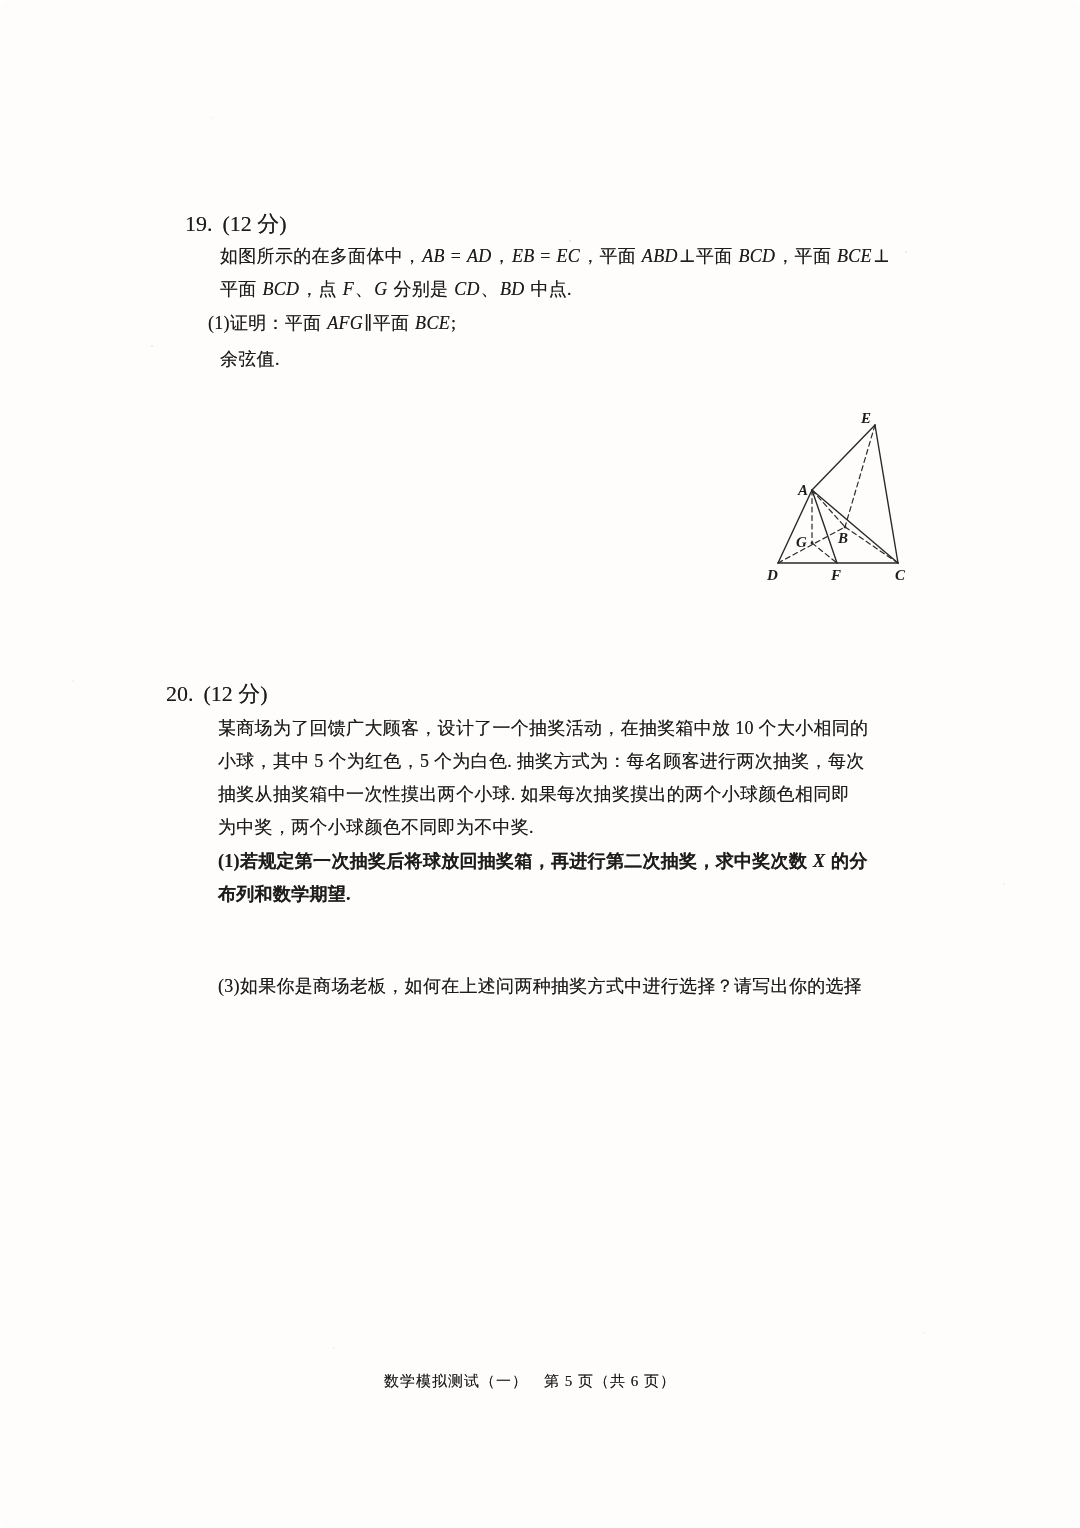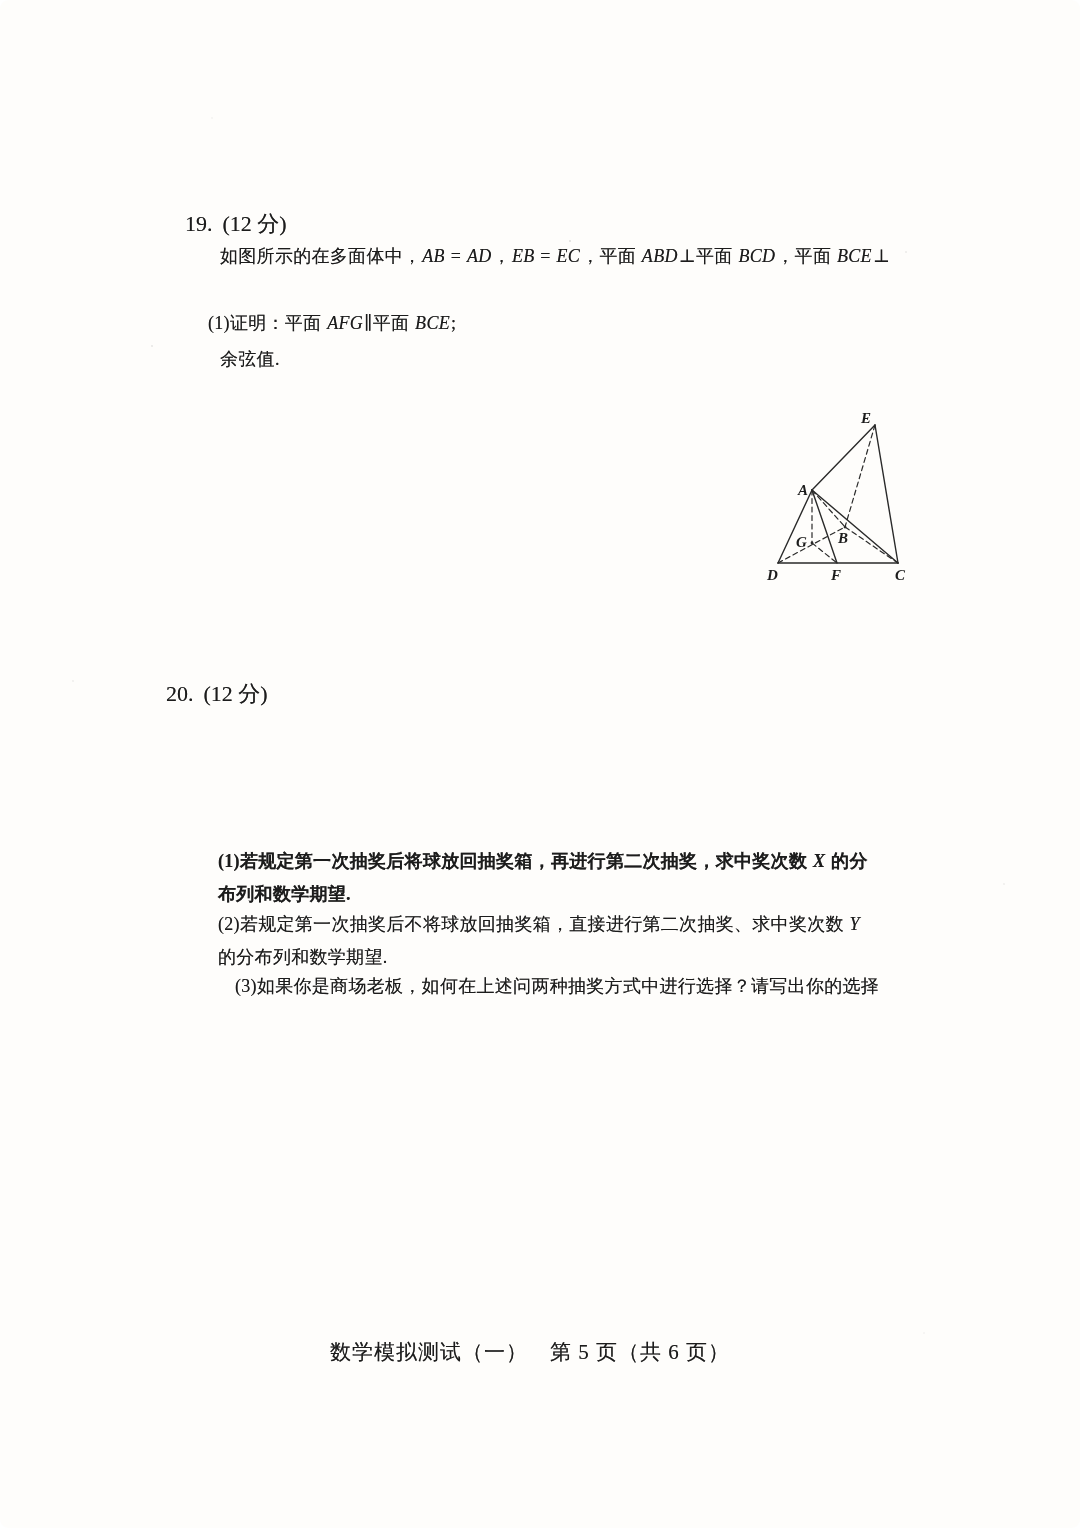--- a/index.html
+++ b/index.html
@@ -26,35 +26,36 @@
   .tline{white-space:nowrap;line-height:33px;font-size:18px;letter-spacing:.3px;
          text-shadow:0 0 .4px rgba(0,0,0,.55);}
   i{font-style:italic;padding:0 1px;}
   .sqrt{white-space:nowrap;}
   .sqrt .ov{border-top:1.3px solid currentColor;padding:0 1px;}
   .figure{position:absolute;left:750px;top:400px;}
   .figure line{stroke:#2a2a2a;stroke-width:1.4;fill:none;stroke-linecap:round;}
   .figure line.dash{stroke-dasharray:5 3.5;stroke-width:1.2;}
   .figure text{font-family:"Liberation Serif","DejaVu Serif",serif;
                font-style:italic;font-size:15px;font-weight:bold;fill:#1c1c1c;}
-  .footer{position:absolute;left:0;top:1338px;width:1060px;text-align:center;
-          font-size:21px;letter-spacing:1px;white-space:nowrap;
+  .footer{position:absolute;left:0;top:1372px;width:1060px;text-align:center;
+          font-size:15px;letter-spacing:1px;white-space:nowrap;
           text-shadow:0 0 .4px rgba(0,0,0,.5);}
 </style>
 </head>
 <body>
 
 <div class="page">
 
   <div class="qhead" style="left:185px;top:209px;">
     <span>19.</span><span class="score">(12 分)</span>
   </div>
 
   <div class="tblock" style="left:220px;top:240px;">
     <div class="tline">如图所示的在多面体中，<i>AB</i> = <i>AD</i>，<i>EB</i> = <i>EC</i>，平面 <i>ABD</i>⊥平面 <i>BCD</i>，平面 <i>BCE</i>⊥</div>
+    <div class="tline">平面 <i>BCD</i>，点 <i>F</i>、<i>G</i> 分别是 <i>CD</i>、<i>BD</i> 中点.</div>
   </div>
 
   <div class="tblock" style="left:208px;top:307px;">
     <div class="tline">(1)证明：平面 <i>AFG</i>∥平面 <i>BCE</i>;</div>
   </div>
 
   <div class="tblock" style="left:220px;top:343px;">
     <div class="tline">余弦值.</div>
   </div>
 
@@ -86,30 +87,32 @@
     <text x="88" y="143">B</text>
     <text x="17" y="180">D</text>
     <text x="81" y="180">F</text>
     <text x="145" y="180">C</text>
   </svg>
 
   <div class="qhead" style="left:166px;top:679px;">
     <span>20.</span><span class="score">(12 分)</span>
   </div>
 
+  <div class="tblock" style="left:218px;top:712px;">
+    <div class="tline">某商场为了回馈广大顾客，设计了一个抽奖活动，在抽奖箱中放 10 个大小相同的</div>
+    <div class="tline">小球，其中 5 个为红色，5 个为白色. 抽奖方式为：每名顾客进行两次抽奖，每次</div>
+    <div class="tline">抽奖从抽奖箱中一次性摸出两个小球. 如果每次抽奖摸出的两个小球颜色相同即</div>
+    <div class="tline">为中奖，两个小球颜色不同即为不中奖.</div>
+  </div>
 
   <div class="tblock" style="left:218px;top:845px;font-weight:bold;">
     <div class="tline">(1)若规定第一次抽奖后将球放回抽奖箱，再进行第二次抽奖，求中奖次数 <i>X</i> 的分</div>
     <div class="tline">布列和数学期望.</div>
   </div>
 
-  <div class="tblock" style="left:218px;top:908px;">
-    <div class="tline">(2)若规定第一次抽奖后不将球放回抽奖箱，直接进行第二次抽奖、求中奖次数 <i>Y</i></div>
-    <div class="tline">的分布列和数学期望.</div>
-  </div>
 
-  <div class="tblock" style="left:218px;top:970px;margin-left:17px;">
+  <div class="tblock" style="left:218px;top:970px;">
     <div class="tline">(3)如果你是商场老板，如何在上述问两种抽奖方式中进行选择？请写出你的选择</div>
   </div>
 
   <div class="footer">数学模拟测试（一）　第 5 页（共 6 页）</div>
 
 </div>
 
 </body></html>

